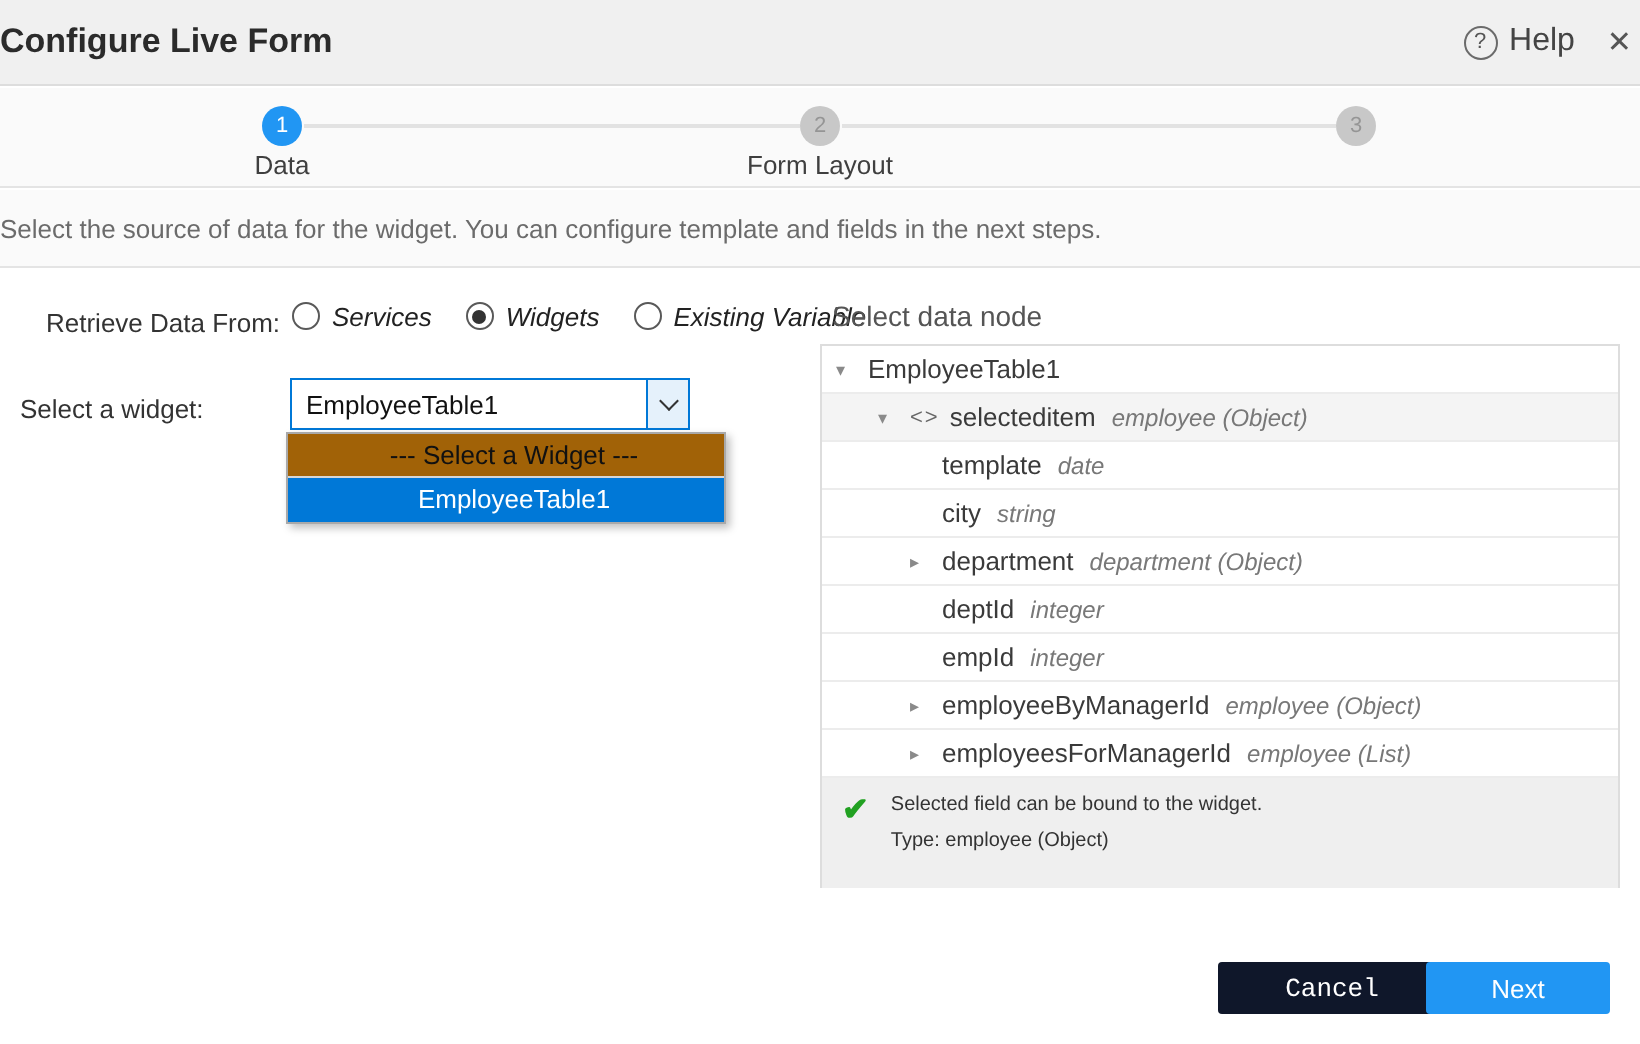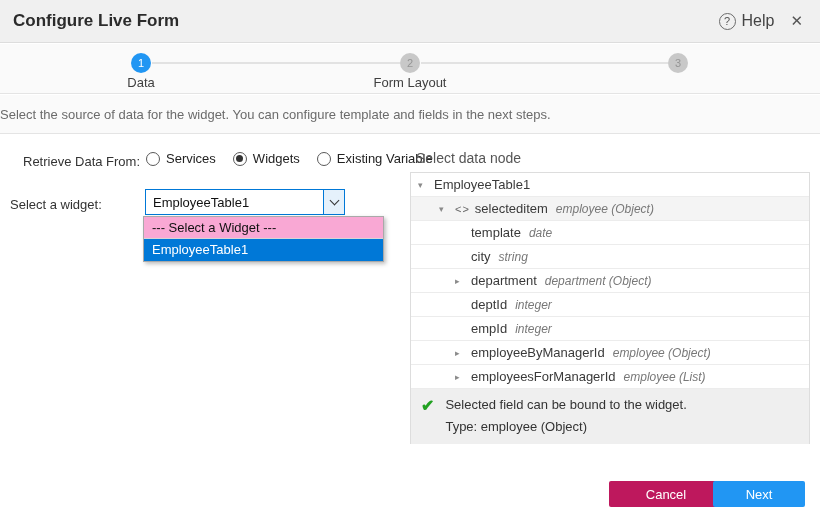--- a/index.html
+++ b/index.html
@@ -8,21 +8,21 @@
     font-family:"Liberation Sans", sans-serif;
     background:#ffffff;
     position:relative;
     overflow:hidden;
     color:#333;
   }
   
   .titlebar {
     position:absolute; top:0; left:0; width:820px; height:43px;
     background:#f0f0f0; border-bottom:1px solid #ddd;
-    display:flex; align-items:center; padding:0 13px;
+    display:flex; align-items:center; padding:0 0;
   }
   .title { font-size:17px; font-weight:bold; color:#2b2b2b; }
   .titlebar-right { margin-left:auto; display:flex; align-items:center; gap:12px; }
   .help-wrap { display:flex; align-items:center; gap:6px; cursor:pointer; }
   .help-circle {
     width:17px; height:17px; border:1.5px solid #6b6b6b; border-radius:50%;
     display:flex; align-items:center; justify-content:center;
     font-size:11px; color:#555;
   }
   .help-text { font-size:16px; color:#444; }
@@ -59,21 +59,21 @@
   }
 
   
   .field-label { position:absolute; font-size:13px; color:#333; }
   .lbl-retrieve { left:10px; top:154px;margin-left:13px; }
   .lbl-widget { left:10px; top:197px; }
   .radio-group {
     position:absolute; left:146px; top:151px;
     display:flex; align-items:center; gap:17px; font-size:13px; color:#222;
   }
-  .radio-opt { display:flex; align-items:center; gap:6px; cursor:pointer; }
+  .radio-opt { display:flex; align-items:flex-start; gap:6px; cursor:pointer;font-style:italic; }
   .radio-circle {
     width:14px; height:14px; border:1.5px solid #595959; border-radius:50%;
     display:flex; align-items:center; justify-content:center; background:#fff;
   }
   .radio-circle.checked::after {
     content:""; width:7px; height:7px; border-radius:50%; background:#333;
   }
 
   
   .select-box {
@@ -84,23 +84,23 @@
   .select-value { flex:1; font-size:13px; color:#111; display:flex; align-items:center; padding-left:7px; }
   .select-chevron {
     width:21px; background:#e5f1fb; border-left:1px solid #0078d7;
     display:flex; align-items:center; justify-content:center;
   }
   .chev {
     width:7px; height:7px; border-right:1.5px solid #333; border-bottom:1.5px solid #333;
     transform:rotate(45deg); margin-top:-3px;
   }
   .dropdown {
-    position:absolute; left:143px; top:216px; width:241px;
-    background:#f9a8d4; border:1px solid #a9a9a9;
-    box-shadow:2px 2px 4px rgba(0,0,0,0.25); z-index:5;
+    position:absolute; left:143px; top:216px; width:220px;
+    background:#a16207; border:1px solid #a9a9a9;
+    box-shadow:2px 2px 4px rgba(0,0,0,0.25); z-index:5;text-align:center;
   }
   .dd-item {
     height:22px; line-height:22px; padding-left:8px;
     font-size:13px; color:#111; cursor:pointer;
   }
   .dd-item.first { border-bottom:1px solid #d6d6d6; }
   .dd-item.selected { background:#0078d7; color:#fff; }
 
   
   .node-heading { position:absolute; left:416px; top:150px; font-size:14px; color:#555; }
@@ -120,28 +120,28 @@
     width:16px; font-size:9px; color:#8a8a8a; flex:0 0 16px;
     display:inline-block; text-align:left;
   }
   .objicon { font-size:11px; color:#666; margin-right:5px; letter-spacing:1px; }
   .nname { white-space:nowrap; }
   .ntype { margin-left:8px; font-style:italic; font-size:12px; color:#787878; white-space:nowrap; }
   .msg-area {
     height:55px; background:#efefef; display:flex; padding:8px 10px 0 10px; gap:11px;
   }
   .check { color:#21a121; font-size:16px; font-weight:bold; line-height:18px; }
-  .msg-lines { display:flex; flex-direction:column; gap:7px; font-size:13px; color:#333; }
+  .msg-lines { display:flex; flex-direction:column; gap:7px; font-size:10px; color:#333; }
 
   
   .btn {
     position:absolute; top:481px; height:26px; border:none; border-radius:2px;
     color:#fff; font-size:13px; font-family:"Liberation Sans",sans-serif; cursor:pointer;
   }
-  .btn-cancel { left:609px; width:114px; background:#be185d; }
+  .btn-cancel { left:609px; width:114px; background:#0f172a;font-family:Liberation Mono, monospace; }
   .btn-next { left:713px; width:92px; background:#2196f3; }
 </style>
 </head>
 <body>
 
 <div class="titlebar">
   <span class="title">Configure Live Form</span>
   <div class="titlebar-right">
     <div class="help-wrap">
       <span class="help-circle">?</span>

